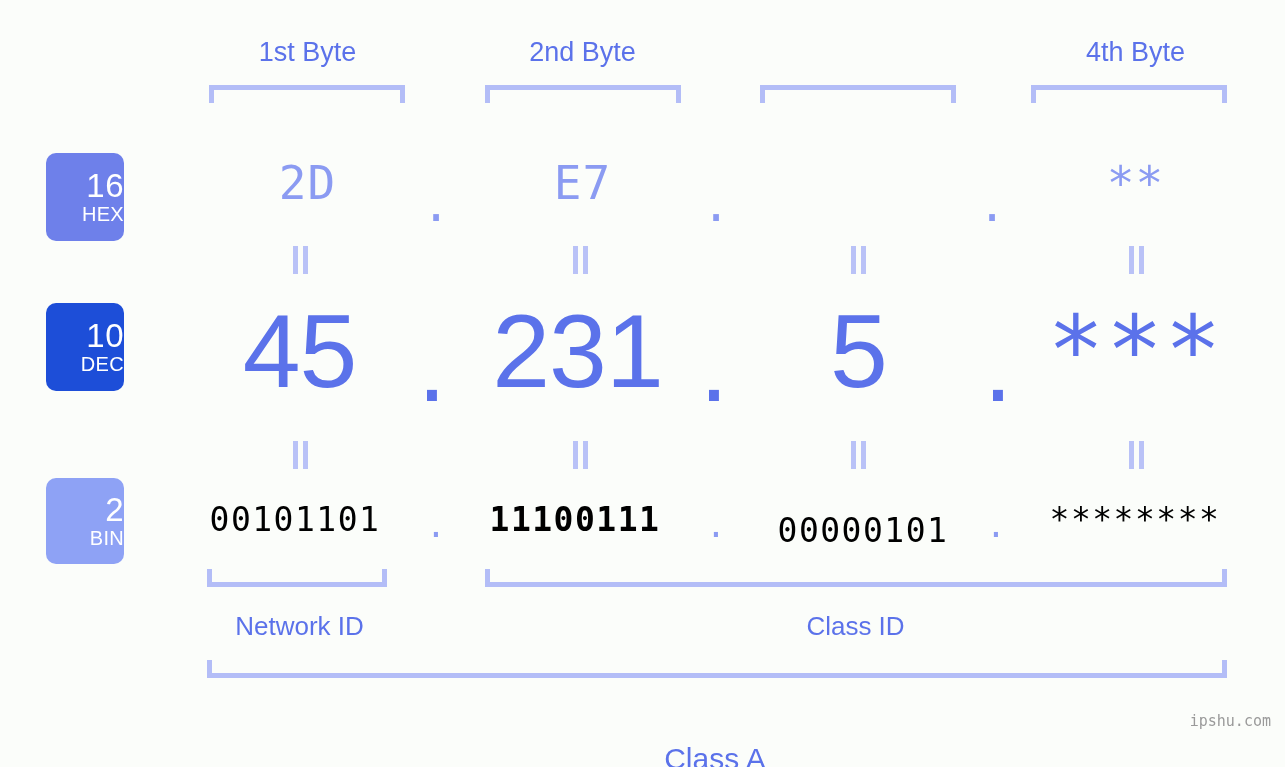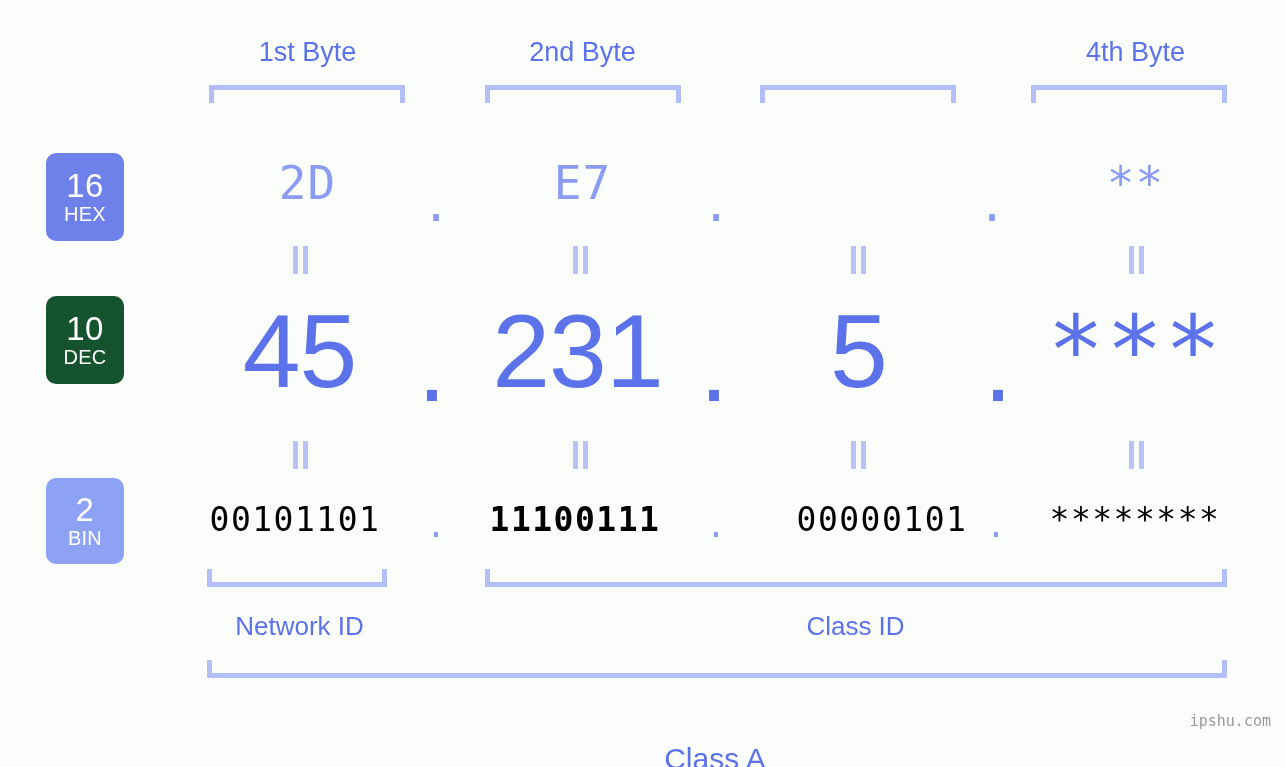--- a/index.html
+++ b/index.html
@@ -58,38 +58,38 @@
   .badge {
     position: absolute;
     left: 46px;
     width: 78px;
     border-radius: 10px;
     color: #ffffff;
     text-align: center;
     box-sizing: border-box;
     display: flex;
     flex-direction: column;
-    align-items: center;
+    align-items: flex-end;
     justify-content: center;
     font-family: "Liberation Sans", sans-serif;
   }
   .badge .num {
     font-size: 33px;
     line-height: 34px;
     font-weight: 400;
     letter-spacing: 0.5px;
   }
   .badge .sub {
     font-size: 20px;
     line-height: 22px;
     font-weight: 400;
     letter-spacing: 0.3px;
   }
   #badge-hex { top: 153px; height: 88px; background: #6e80ea; }
-  #badge-dec { top: 296px; height: 88px; background: #14532d; }
+  #badge-dec { top: 303px; height: 88px; background: #1d4ed8; }
   #badge-bin { top: 478px; height: 86px; background: #8ea2f5; }
 
   
   .cell {
     position: absolute;
     text-align: center;
     white-space: nowrap;
     font-family: "DejaVu Sans Mono", monospace;
   }
 
@@ -275,21 +275,21 @@
   </div>
   <div class="eq" style="left:1126px; top:441px;">
     <i class="a"></i>
       <i class="b"></i>
   </div>
 
   <div class="cell bin-val" style="left:190px; width:210px;">00101101</div>
   <div class="bin-dot" style="left:406px; width:60px;">.</div>
   <div class="cell bin-val" style="left:470px; width:210px;font-weight:bold;">11100111</div>
   <div class="bin-dot" style="left:686px; width:60px;">.</div>
-  <div class="cell bin-val" style="left:777px; width:210px;">00000101</div>
+  <div class="cell bin-val" style="left:758px; width:210px;margin-top:11px;">00000101</div>
   <div class="bin-dot" style="left:966px; width:60px;">.</div>
   <div class="cell bin-val" style="left:1030px; width:210px;">********</div>
 
   <div class="bracket-bottom" style="left:207px; top:569px; width:180px;"></div>
   <div class="bracket-bottom" style="left:485px; top:569px; width:742px;"></div>
 
   <div class="sec-label" style="left:187px; top:607px; width:225px;">Network ID</div>
   <div class="sec-label" style="left:743px; top:607px; width:225px;">Class ID</div>
 
   <div class="bracket-bottom" style="left:207px; top:660px; width:1020px;"></div>

